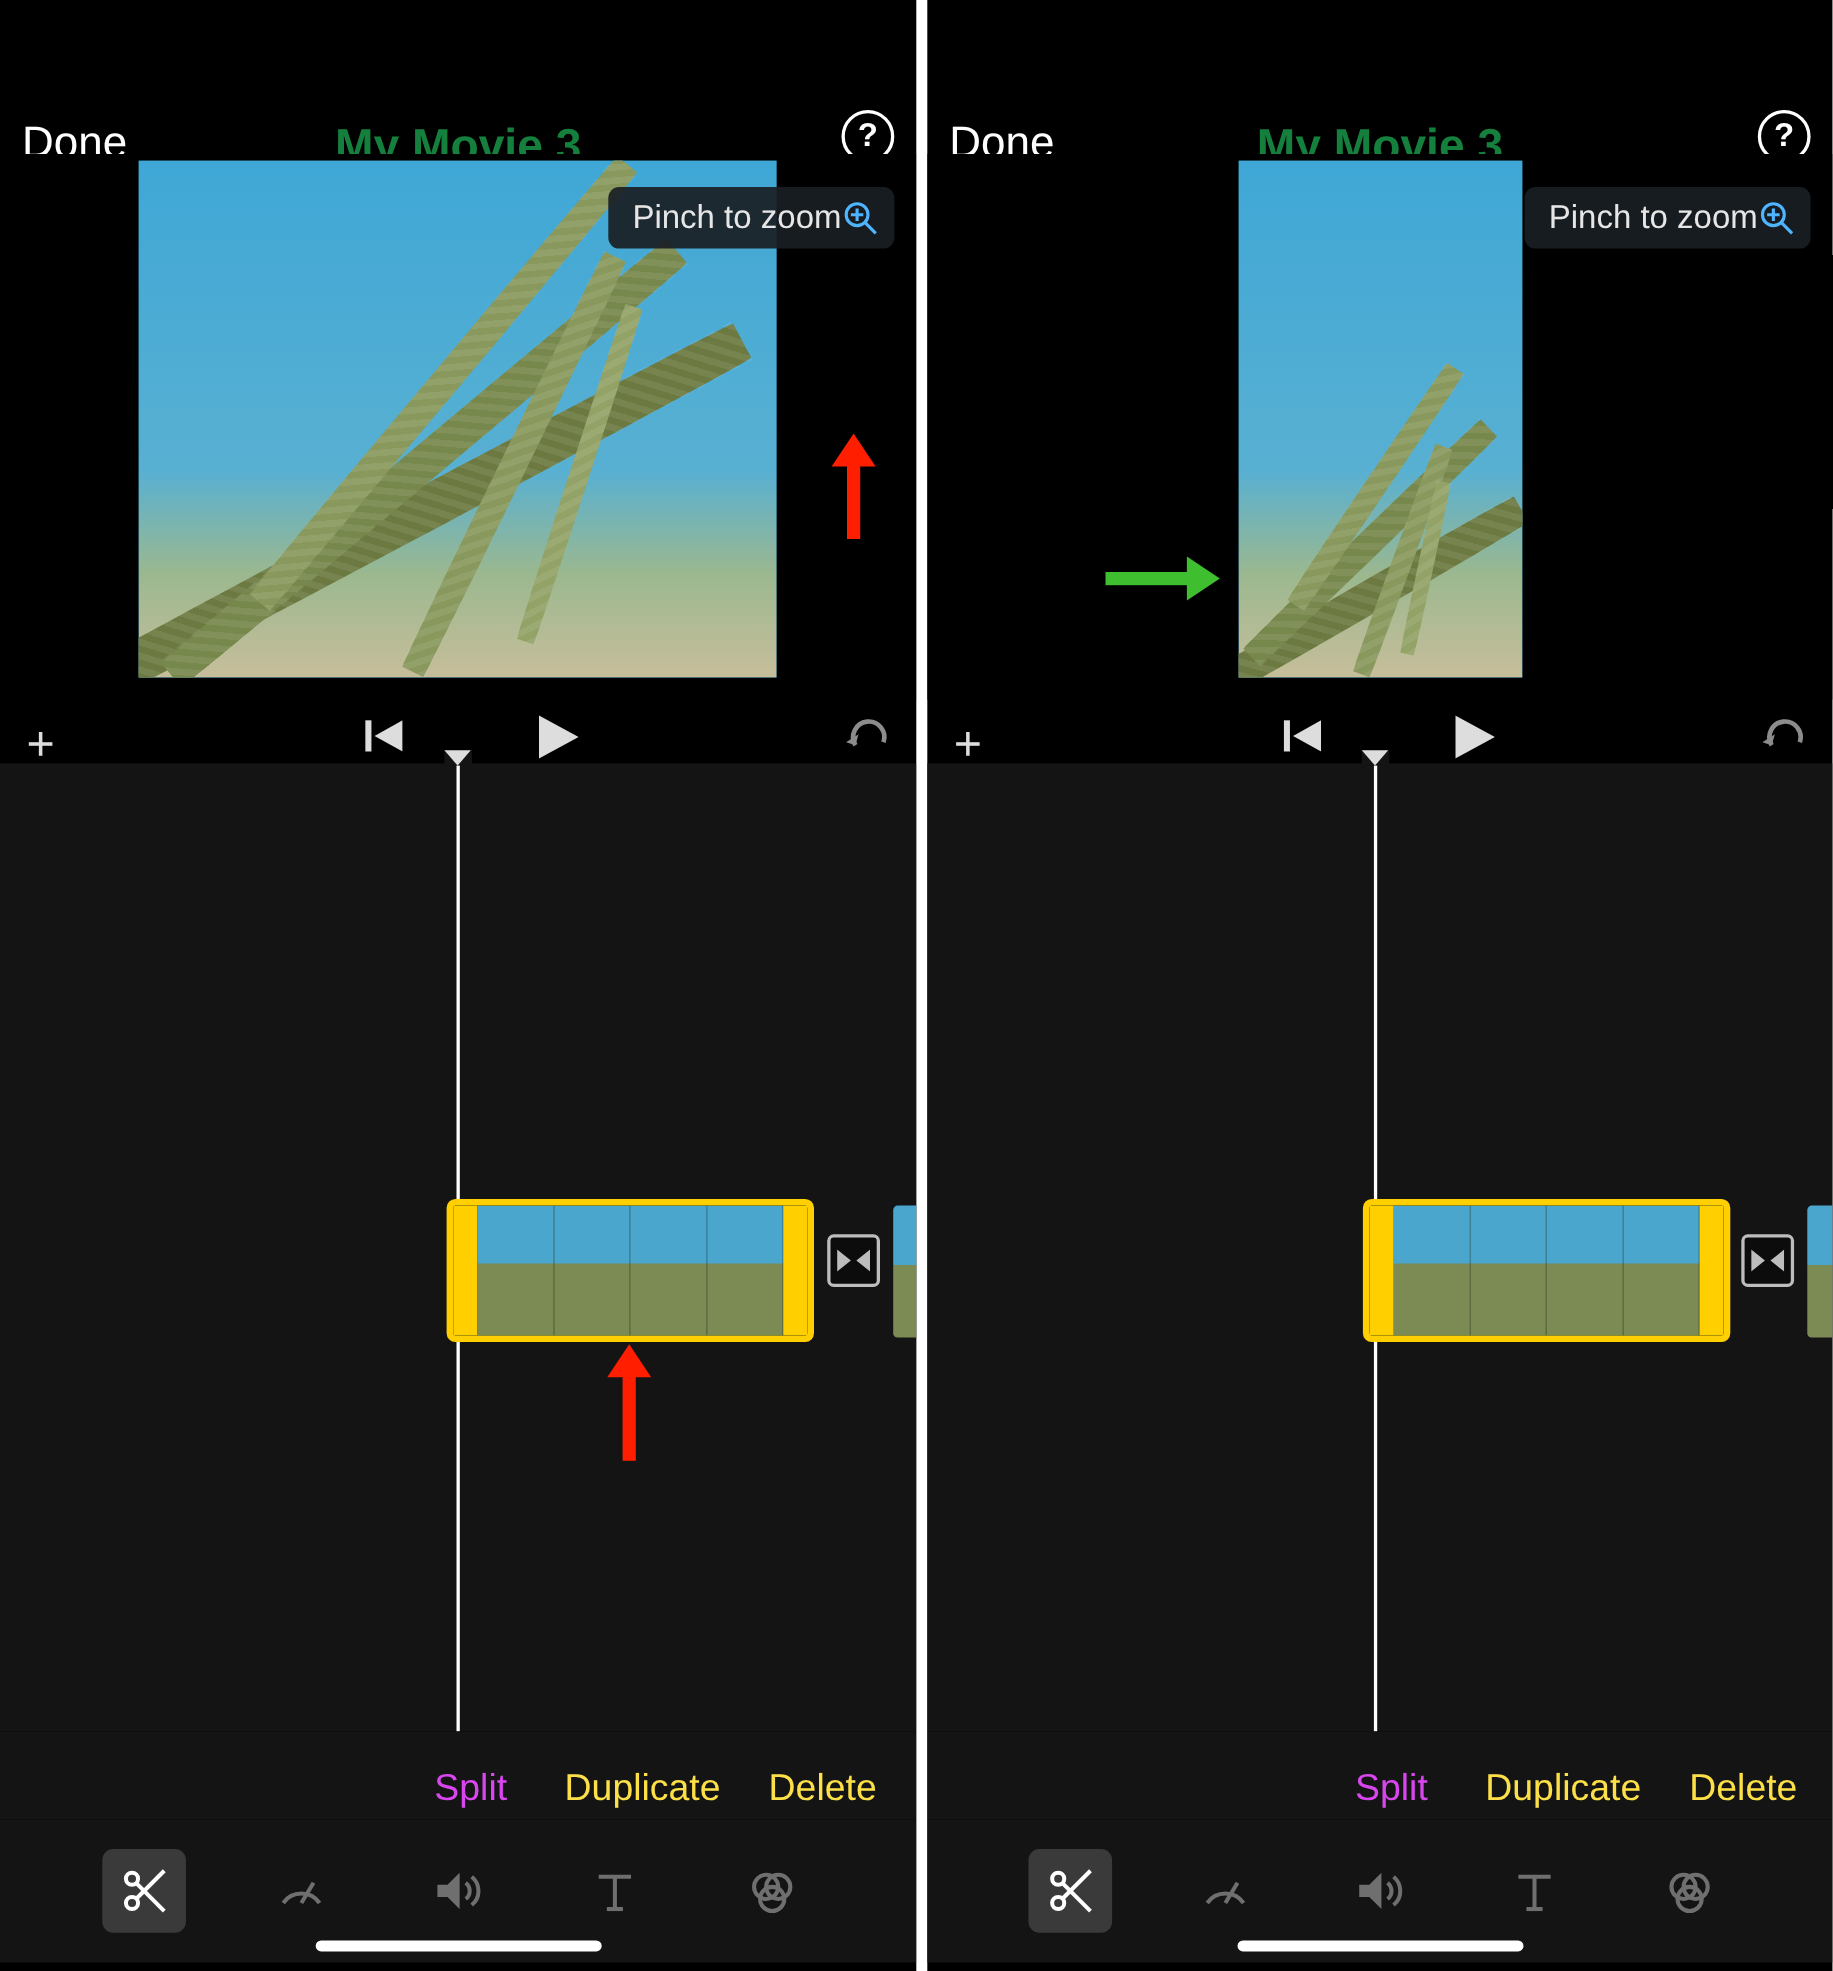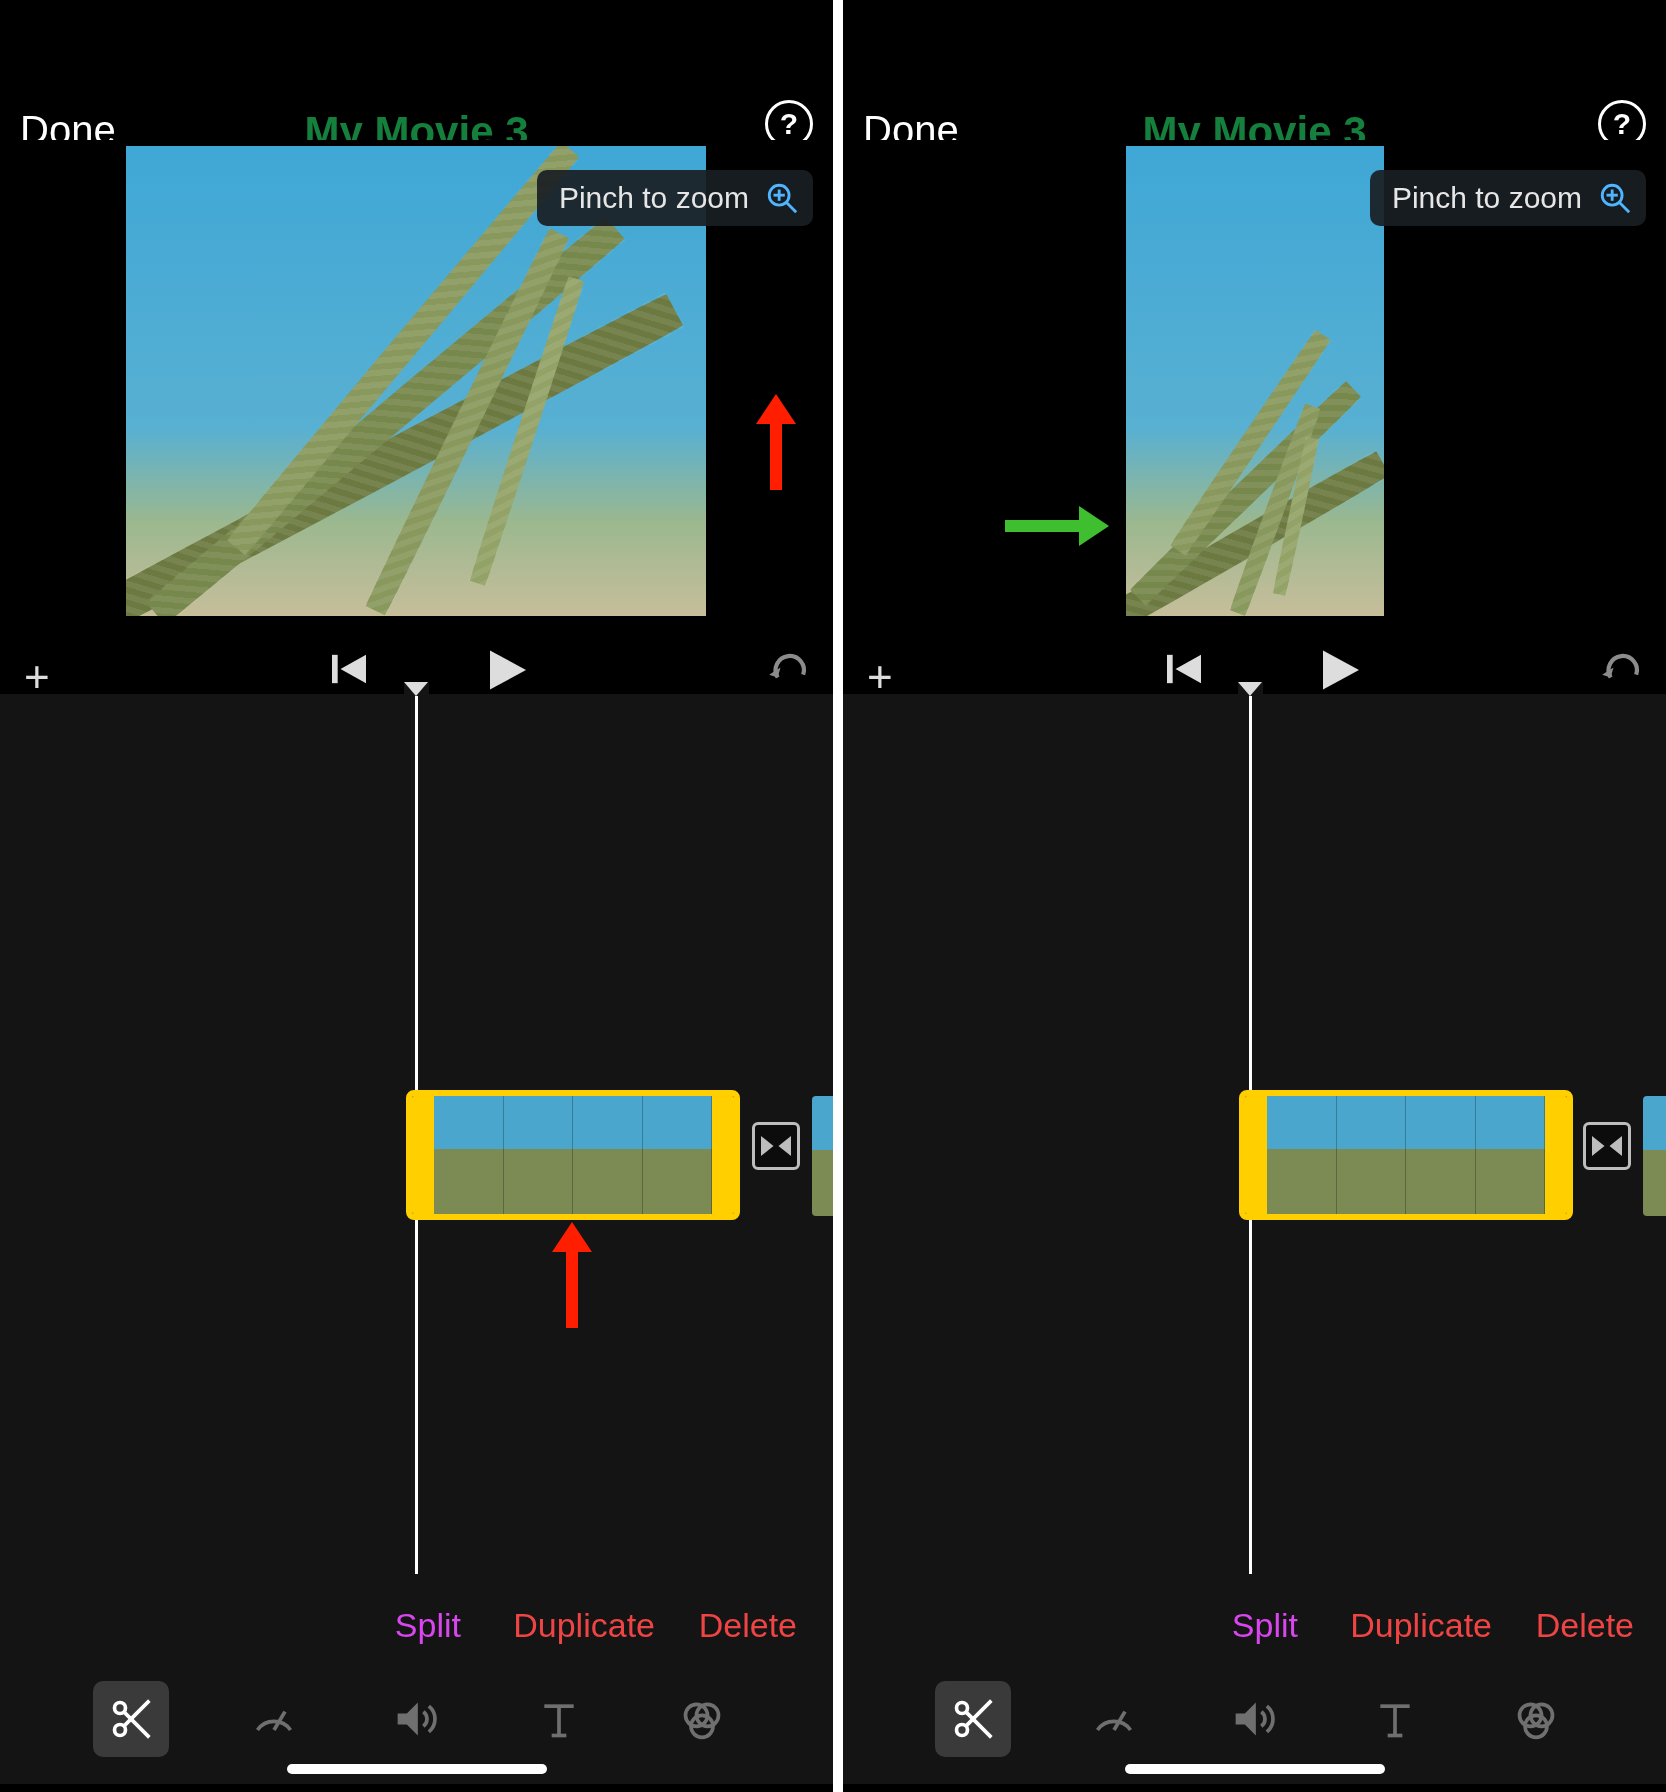--- a/index.html
+++ b/index.html
@@ -12,21 +12,21 @@
 
   .header { position:relative; height:140px; }
   .done { position:absolute; left:20px; top:108px; font-size:40px; font-weight:400; color:#fff; }
   .title { position:absolute; left:50%; top:108px; transform:translateX(-50%); font-size:42px; font-weight:600; color:#15803d; white-space:nowrap; }
   .help { position:absolute; right:20px; top:100px; width:48px; height:48px; border:3px solid #fff; border-radius:50%; display:flex; align-items:center; justify-content:center; font-size:30px; font-weight:600; }
 
   .previewWrap { position:relative; width:100%; height:496px; background:#000; }
   .preview { position:absolute; top:6px; bottom:20px; background:#2b84a9; overflow:hidden; }
   .paneA .preview { left:126px; width:580px; }
   .paneB .preview { left:50%; transform:translateX(-50%); width:258px; }
-  .hintbox { position:absolute; top:30px; right:20px; background:rgba(25,30,35,.92); border-radius:10px; height:56px; display:flex; align-items:center; gap:16px; padding:0 14px 0 22px; }
+  .hintbox { position:absolute; top:30px; right:20px; background:rgba(25,30,35,.92); border-radius:10px; height:56px; display:flex; align-items:center; padding:0 14px 0 22px; }
   .hinttxt { font-size:30px; color:#e6e6e6; }
   .zoomico { width:34px; height:34px; }
 
   
   .sky { position:absolute; inset:0; background:linear-gradient(#3fa7d6,#58b0d2 60%,#9bb88f 80%,#c7be9b); }
   .br  { position:absolute; background:#6b7a3f; border-radius:50% 50% 50% 50% / 6% 6% 6% 6%; transform-origin:bottom left; filter:contrast(.95); }
   .br::after { content:""; position:absolute; inset:0; background:repeating-linear-gradient(45deg,rgba(255,255,255,.08) 0 6px,rgba(0,0,0,0) 6px 12px); }
 
   
   .transport { position:relative; width:100%; height:56px; margin-top:2px; }
@@ -57,21 +57,21 @@
 
   .transIcon { position:absolute; top:428px; width:48px; height:48px; border:3px solid #bdbdbd; border-radius:6px; display:flex; align-items:center; justify-content:center; background:rgba(0,0,0,.4); }
   .paneA .transIcon { left:752px; }
   .paneB .transIcon { left:740px; }
   .nextClip { position:absolute; top:402px; height:120px; width:24px; background:linear-gradient(#4aa6cc 0 45%, #7c8a53 45% 100%); border-radius:4px 0 0 4px; }
   .paneA .nextClip { left:812px; }
   .paneB .nextClip { left:800px; }
 
   
   .editrow { position:relative; width:100%; height:80px; background:#141414; }
-  .editbtn { position:absolute; top:32px; font-size:34px; color:#ef4444; }
+  .editbtn { position:absolute; top:32px; font-size:34px; color:#fde047; }
   .editbtn.dim { color:#d946ef; }
 
   
   .tabs { position:relative; width:100%; height:130px; background:#141414; display:flex; align-items:center; justify-content:space-around; padding:0 60px; }
   .tab { width:76px; height:76px; display:flex; align-items:center; justify-content:center; border-radius:10px; opacity:.55; }
   .tab.active { background:#3a3a3a; opacity:1; }
   .tabico { width:44px; height:44px; color:#fff; }
 
   .homebar { position:absolute; bottom:18px; left:50%; transform:translateX(-50%); width:260px; height:10px; border-radius:6px; background:#fff; }
 

